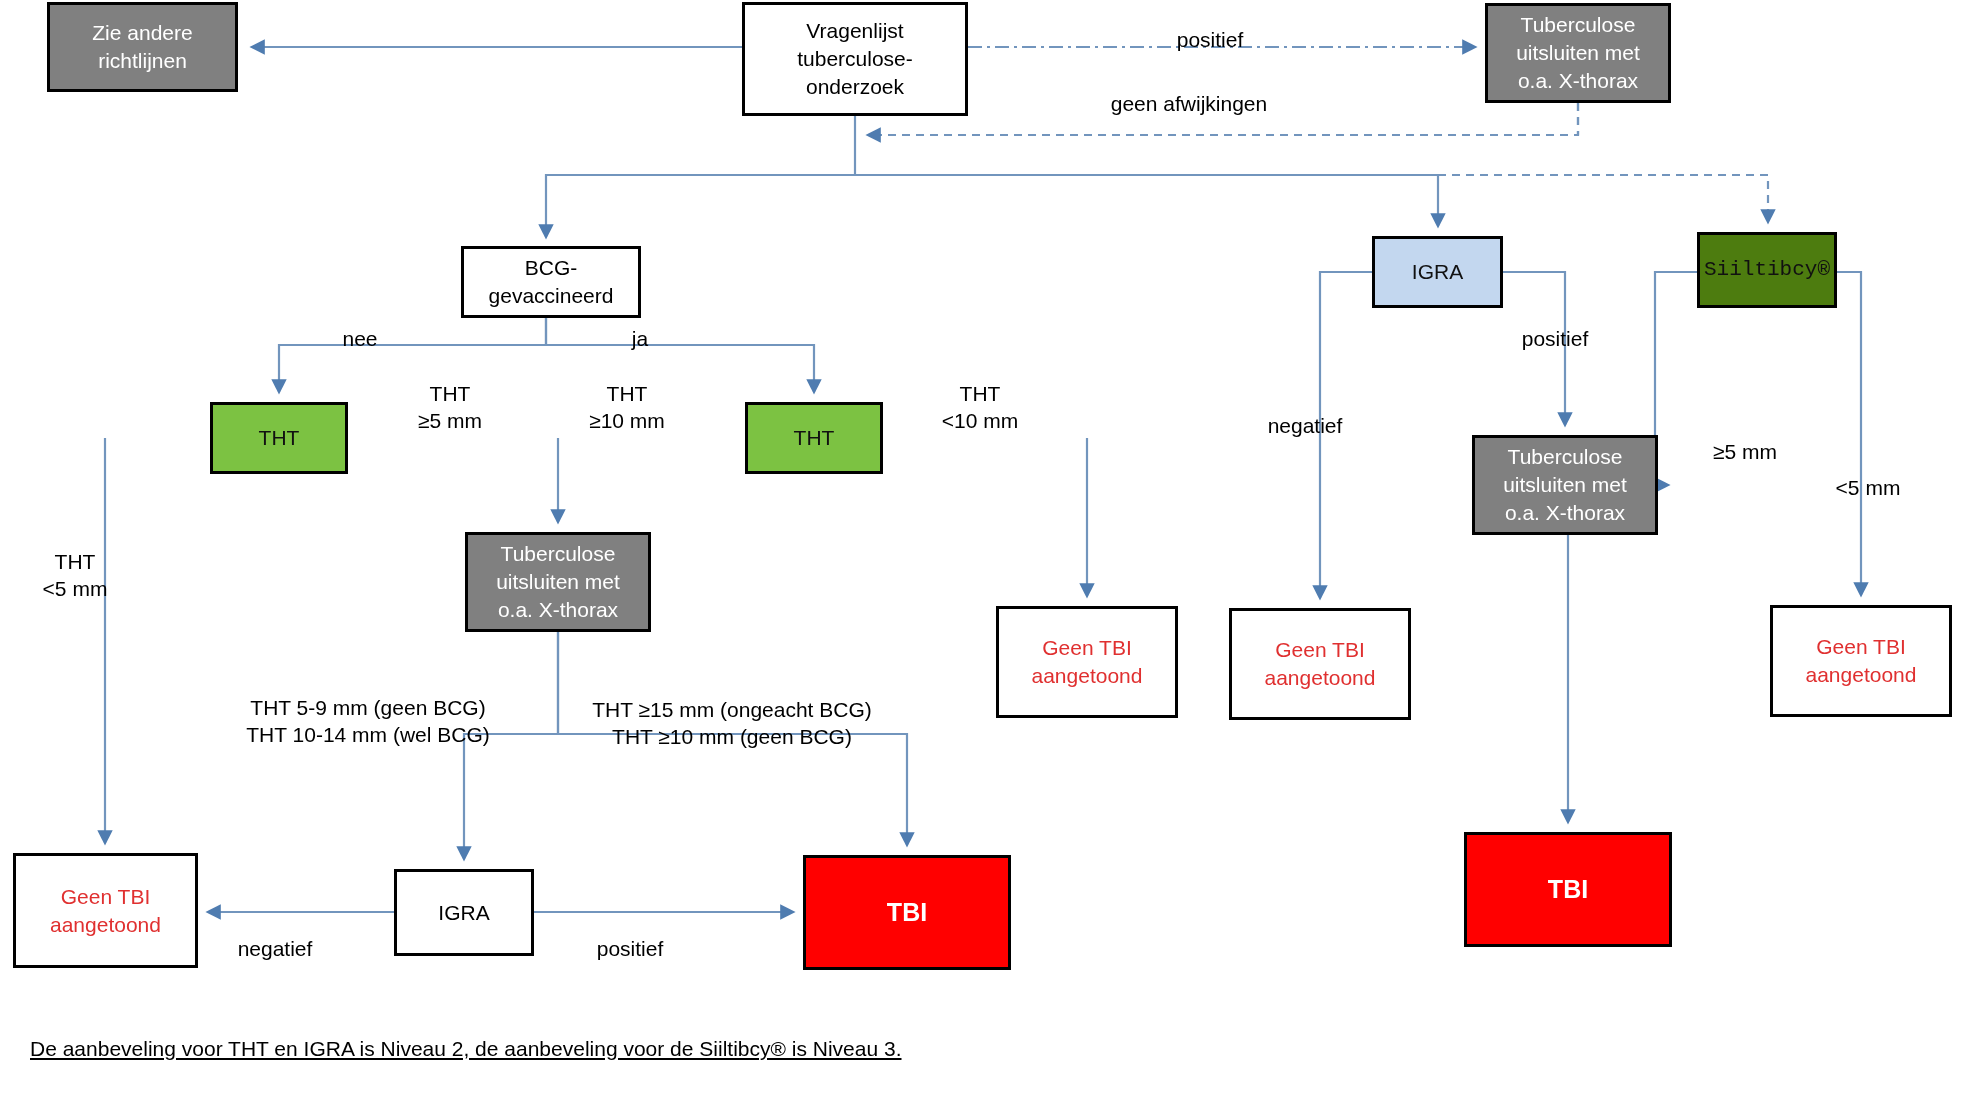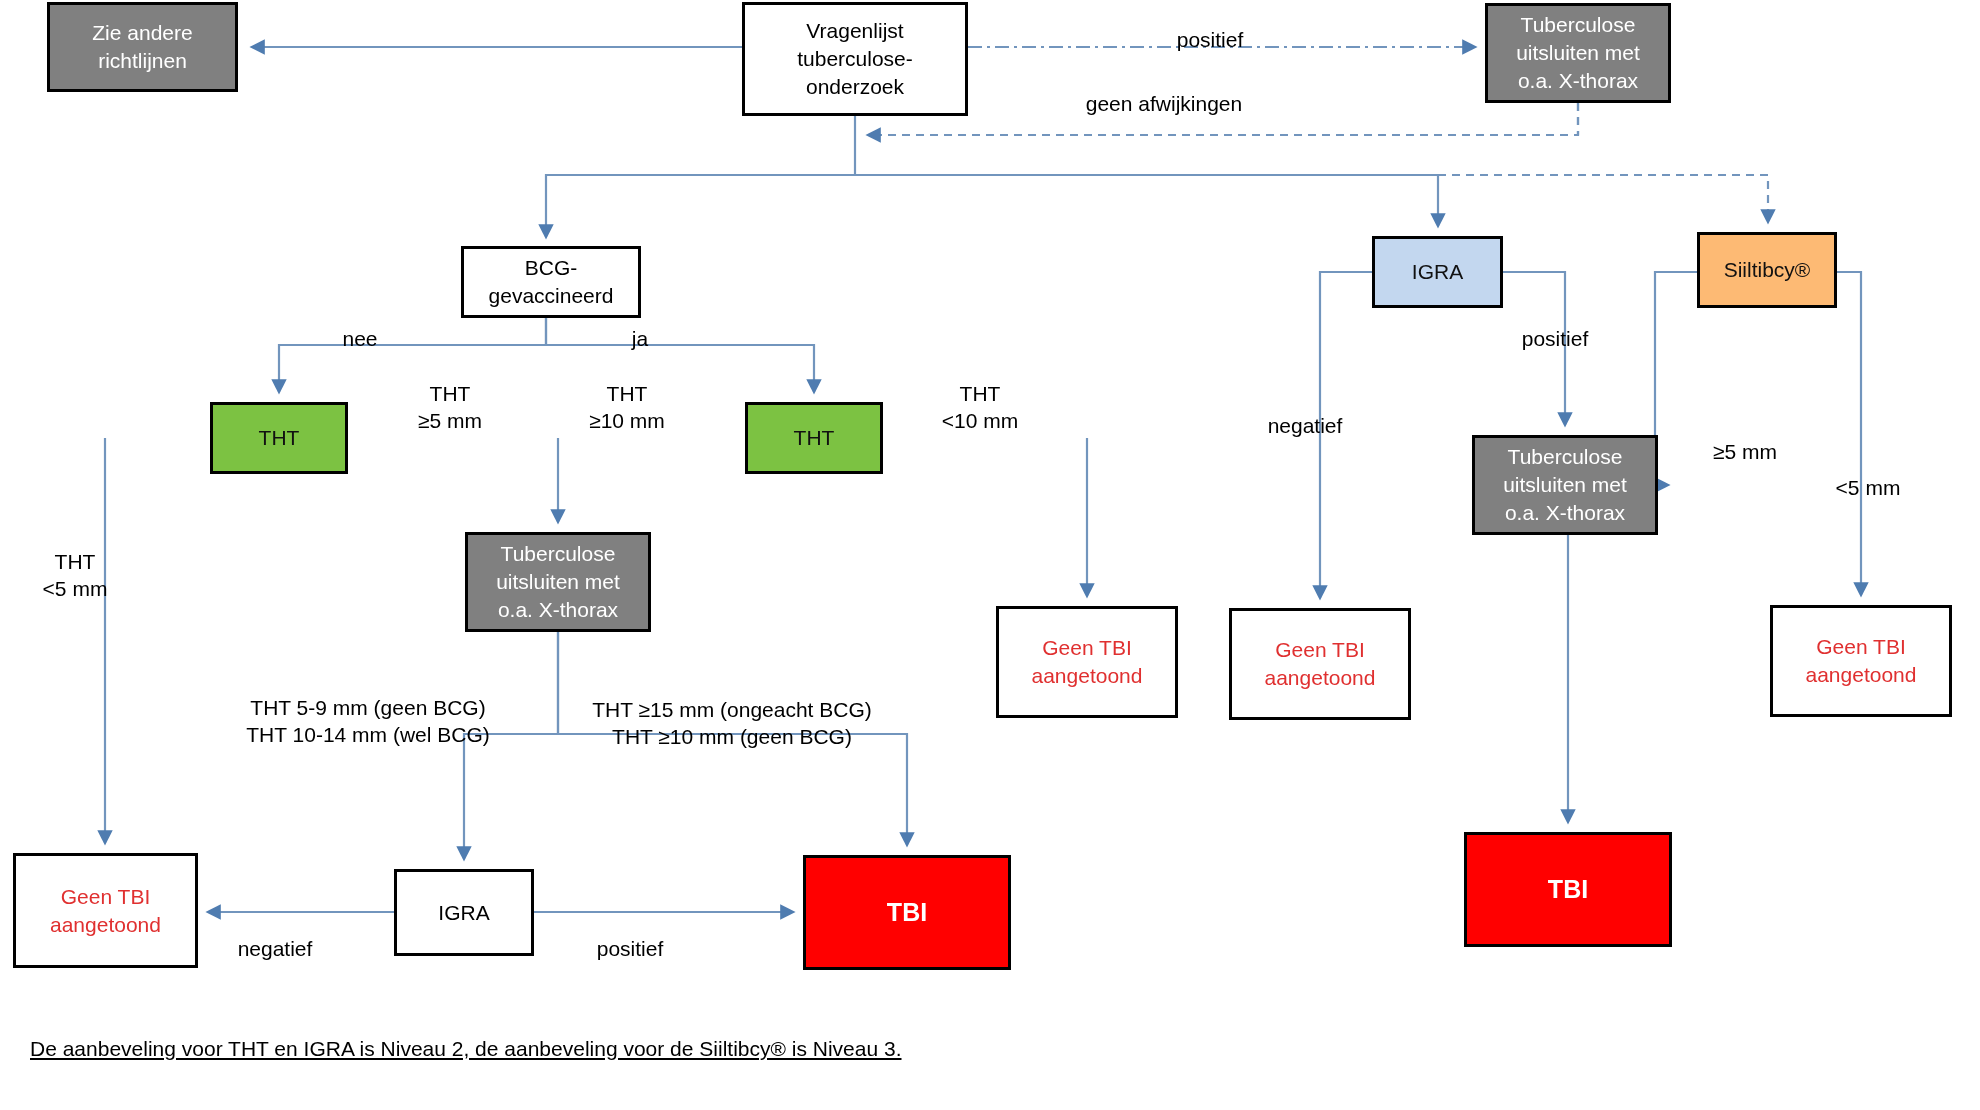--- a/index.html
+++ b/index.html
@@ -36,21 +36,21 @@
     border: 3px solid #000000;
     font-size: 21px;
     color: #000000;
     background: #ffffff;
     z-index: 3;
   }
   .node .lines { width: 100%; padding: 0 6px; }
   .node-gray   { background: #808080; color: #ffffff; border-color: #000000; }
   .node-green  { background: #7cc242; color: #111111; }
   .node-lblue  { background: #c3d7ef; color: #111111; }
-  .node-cyan   { background: #fdba74; color: #111111; }
+  .node-cyan   { background: #4d7c0f; color: #111111; font-family: Liberation Mono, monospace; }
   .node-red    { background: #ff0000; color: #ffffff; font-weight: bold; font-size: 25px; }
   .node-white  { background: #ffffff; color: #000000; }
   .node-redtext { color: #e03030; }
   .edge-label {
     position: absolute;
     font-size: 21px;
     color: #000000;
     text-align: center;
     line-height: 1.3;
     white-space: pre-line;
@@ -185,21 +185,21 @@
     <span class="lines">TBI</span>
   </div>
 
   <div class="node node-red" style="left:1464px; top:832px; width:208px; height:115px;">
     <span class="lines">TBI</span>
   </div>
 
 
   <div class="edge-label" style="left:1130px; top:26px; width:160px;">positief</div>
 
-  <div class="edge-label" style="left:1054px; top:90px; width:220px;">geen afwijkingen</div>
+  <div class="edge-label" style="left:1079px; top:90px; width:220px;">geen afwijkingen</div>
 
   <div class="edge-label" style="left:325px; top:325px; width:70px;">nee</div>
 
   <div class="edge-label" style="left:610px; top:325px; width:60px;">ja</div>
 
   <div class="edge-label" style="left:390px; top:380px; width:120px;">THT<br>≥5 mm</div>
 
   <div class="edge-label" style="left:562px; top:380px; width:130px;">THT<br>≥10 mm</div>
 
   <div class="edge-label" style="left:915px; top:380px; width:130px;">THT<br>&lt;10 mm</div>

